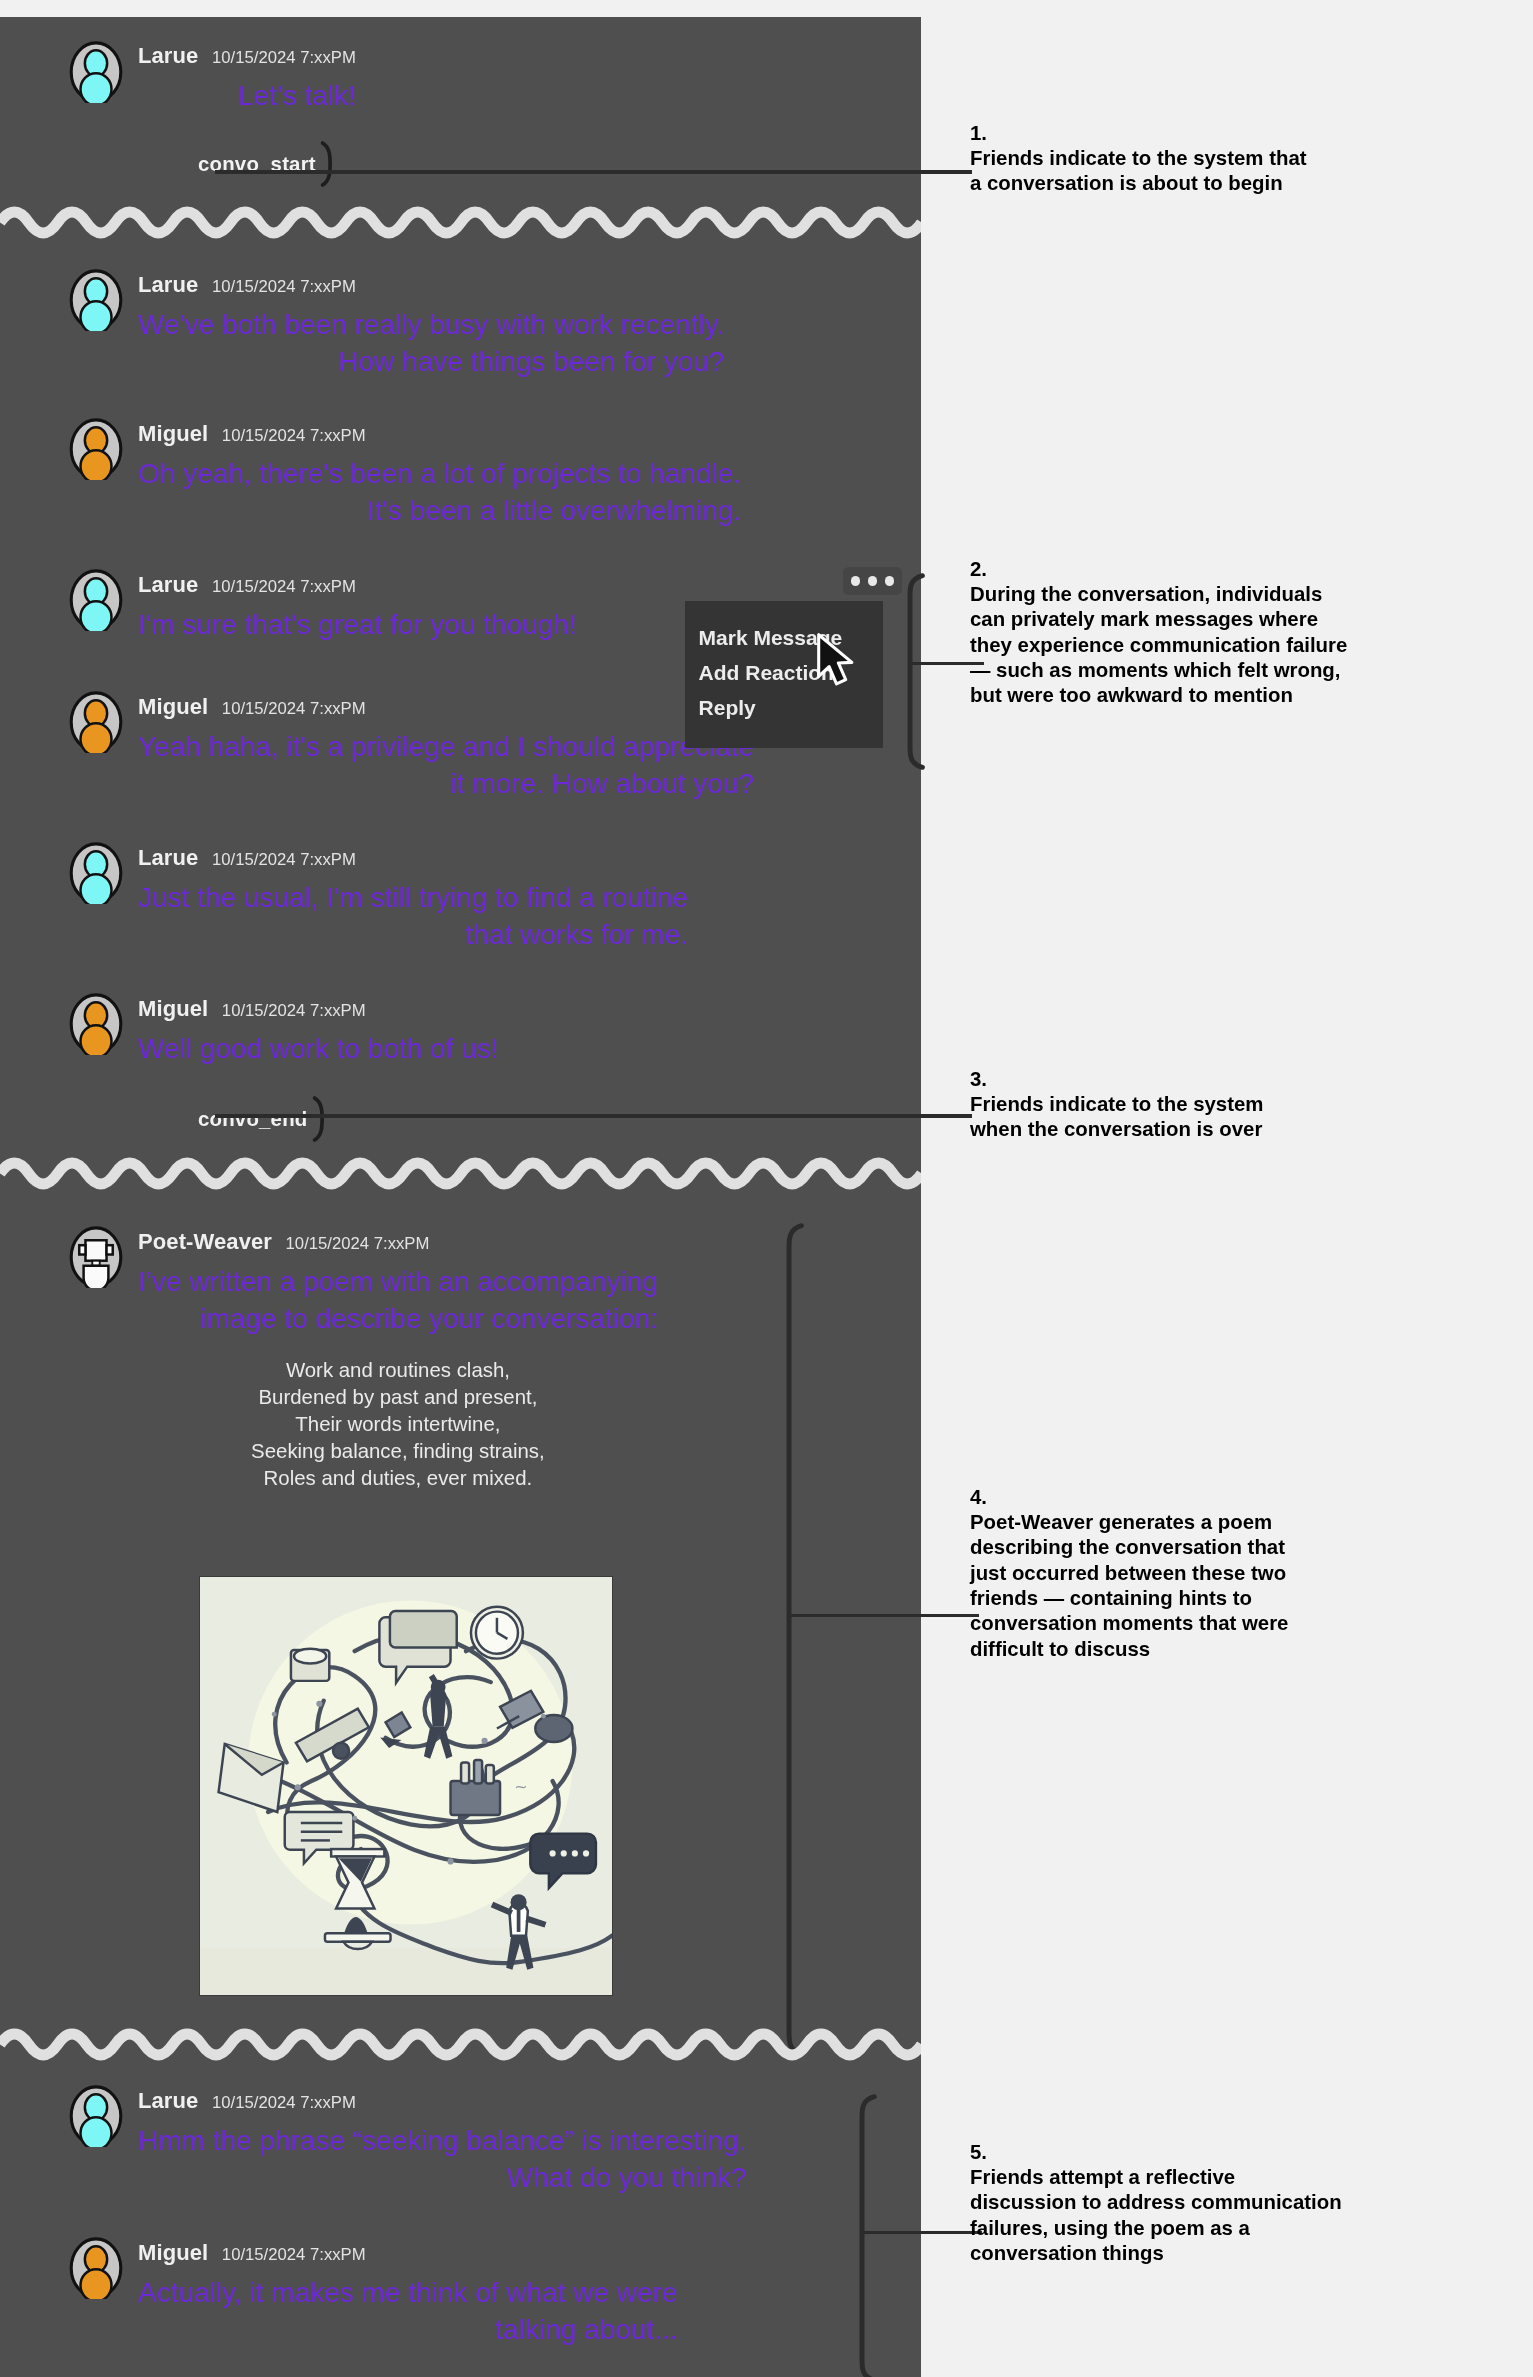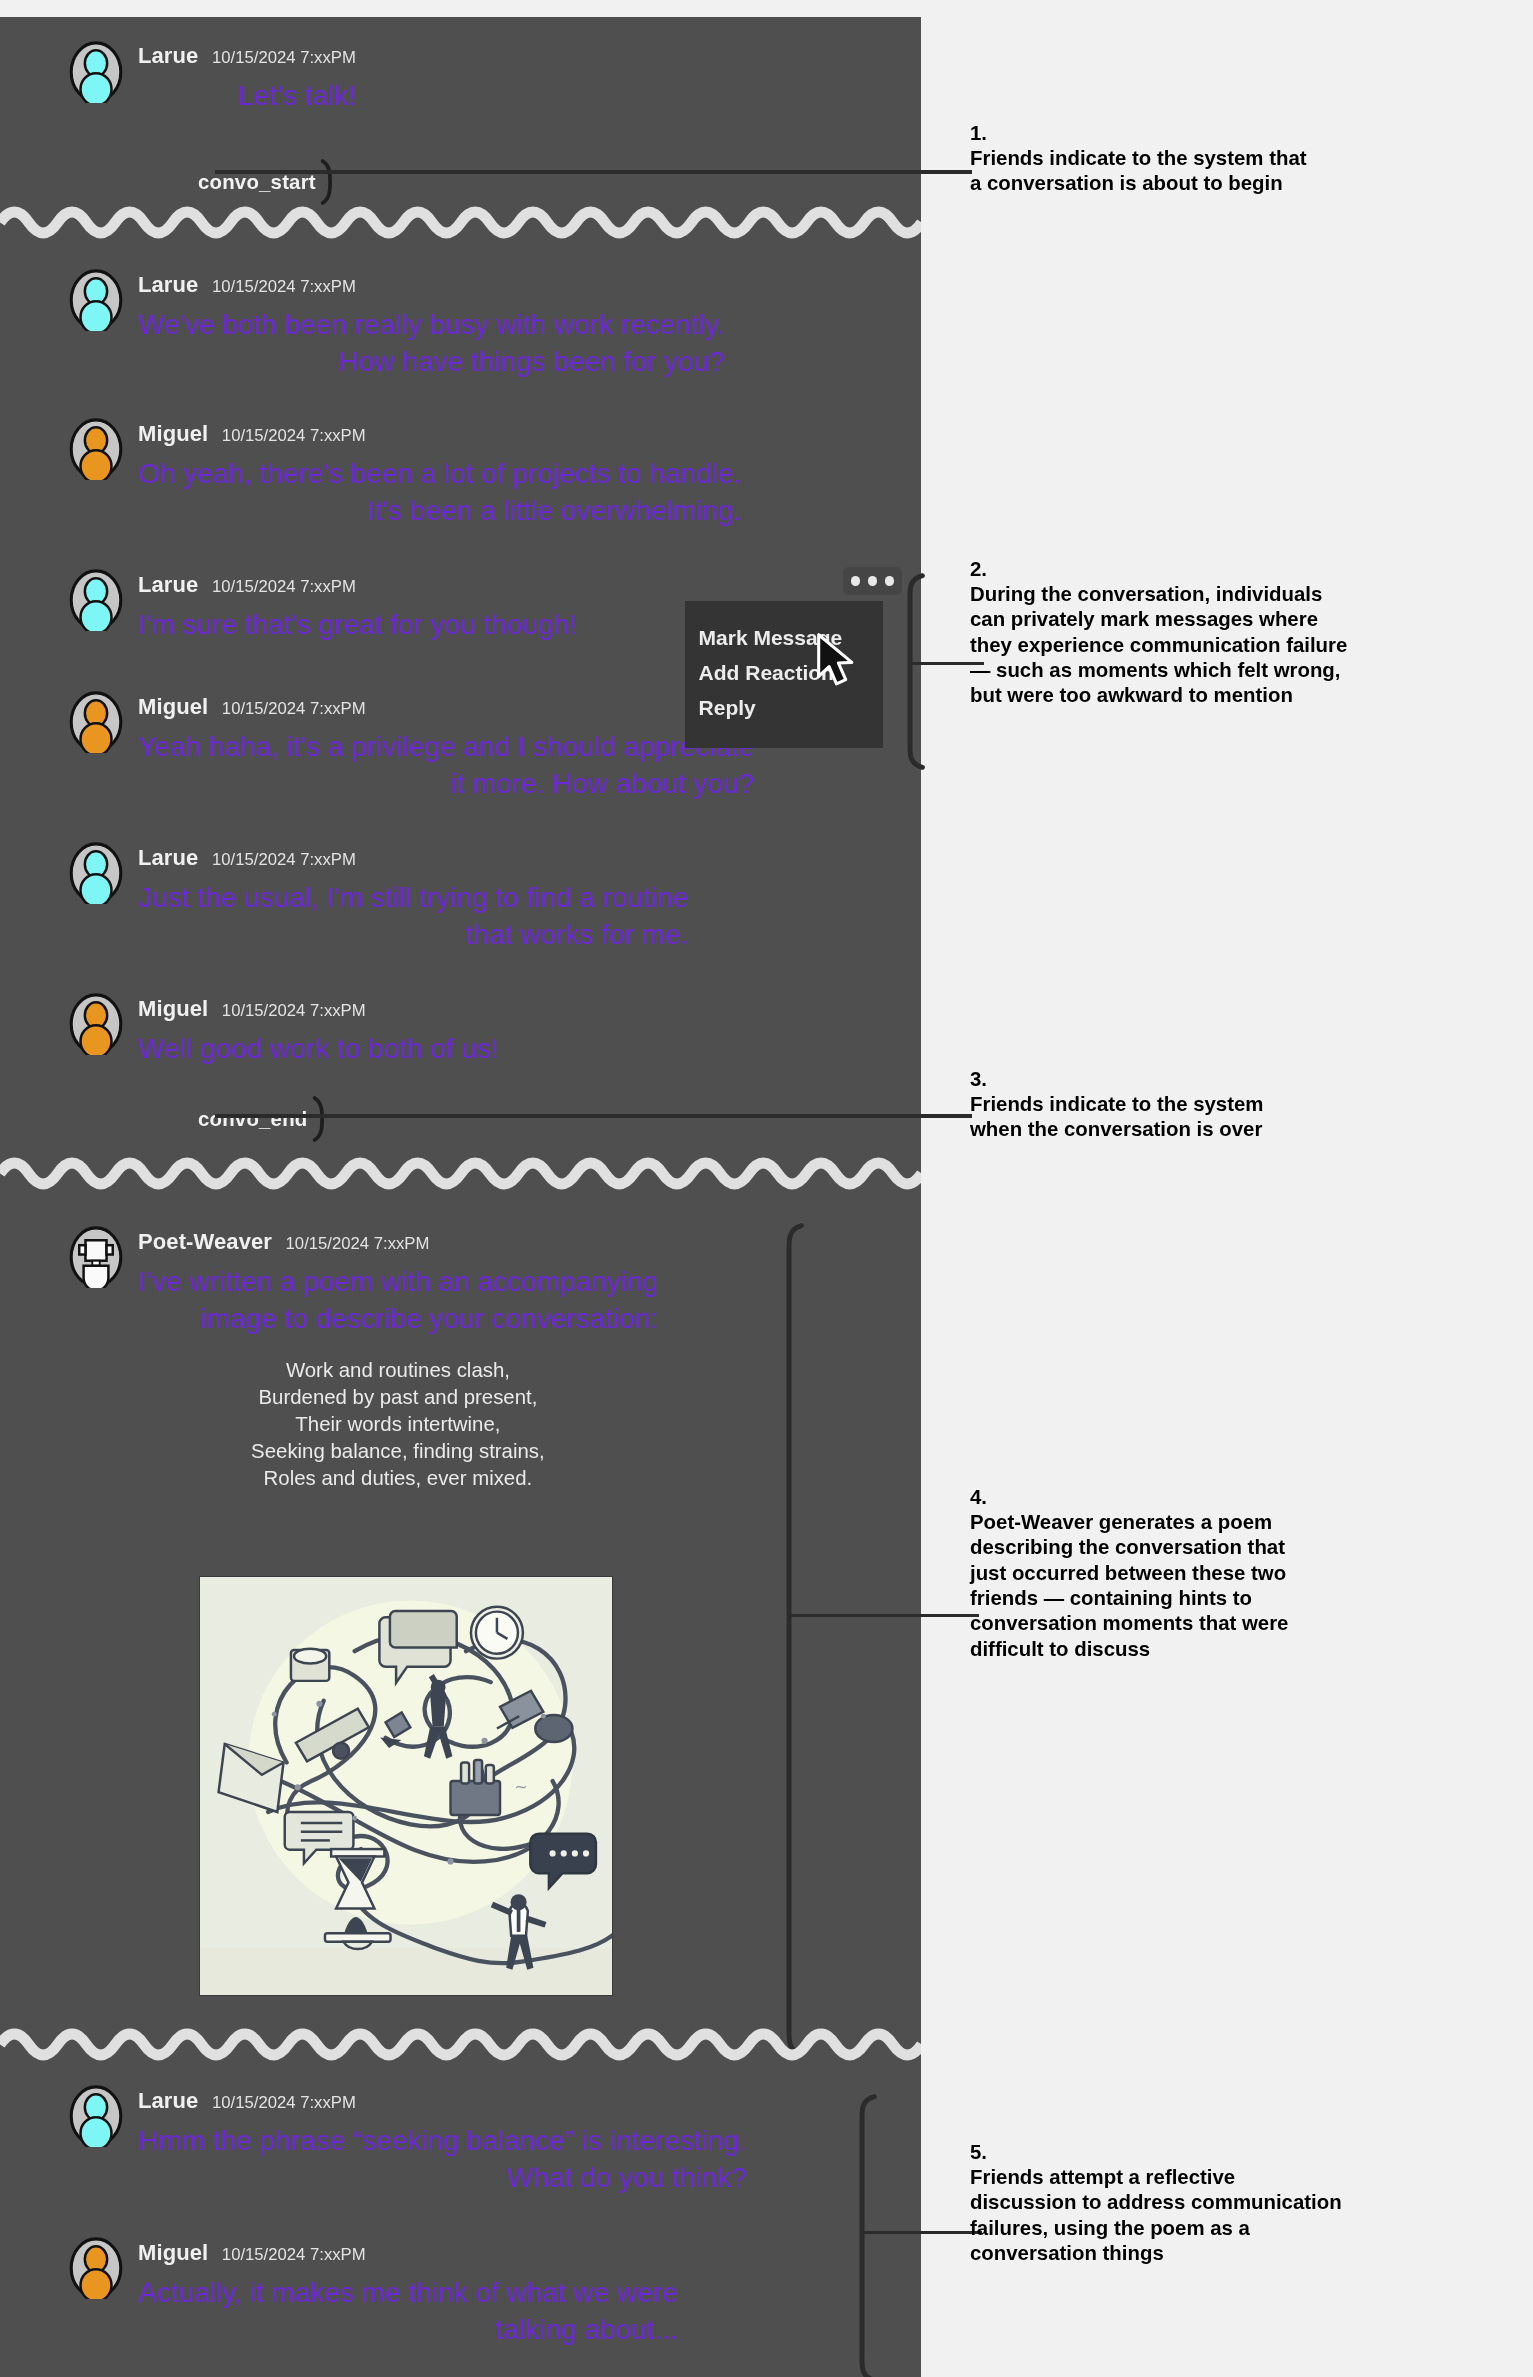--- a/index.html
+++ b/index.html
@@ -118,21 +118,21 @@
     </div>
     <div class="msg-body">
       <div class="msg-head">
         <span class="author">Larue</span>
         <span class="ts">10/15/2024 7:xxPM</span>
       </div>
       <div class="msg-text">Let’s talk!</div>
     </div>
   </div>
 
-  <div class="marker" style="left:198px;top:142px;">
+  <div class="marker" style="left:198px;top:124px;">
     <span class="marker-label">convo_start</span>
     <span class="brace-sm">
       <svg width="18.5" height="46" viewBox="0 0 30 74">
           <path d="M6 3 C18 10, 18 26, 18 37 C18 48, 18 64, 6 71" fill="none" stroke="#1e1e1e" stroke-width="6" stroke-linecap="round"></path>
         </svg>
     </span>
   </div>
   <div class="leader" style="left:215px;top:153px;width:757px;"></div>
 
   <div class="wave" style="top:181px;">

